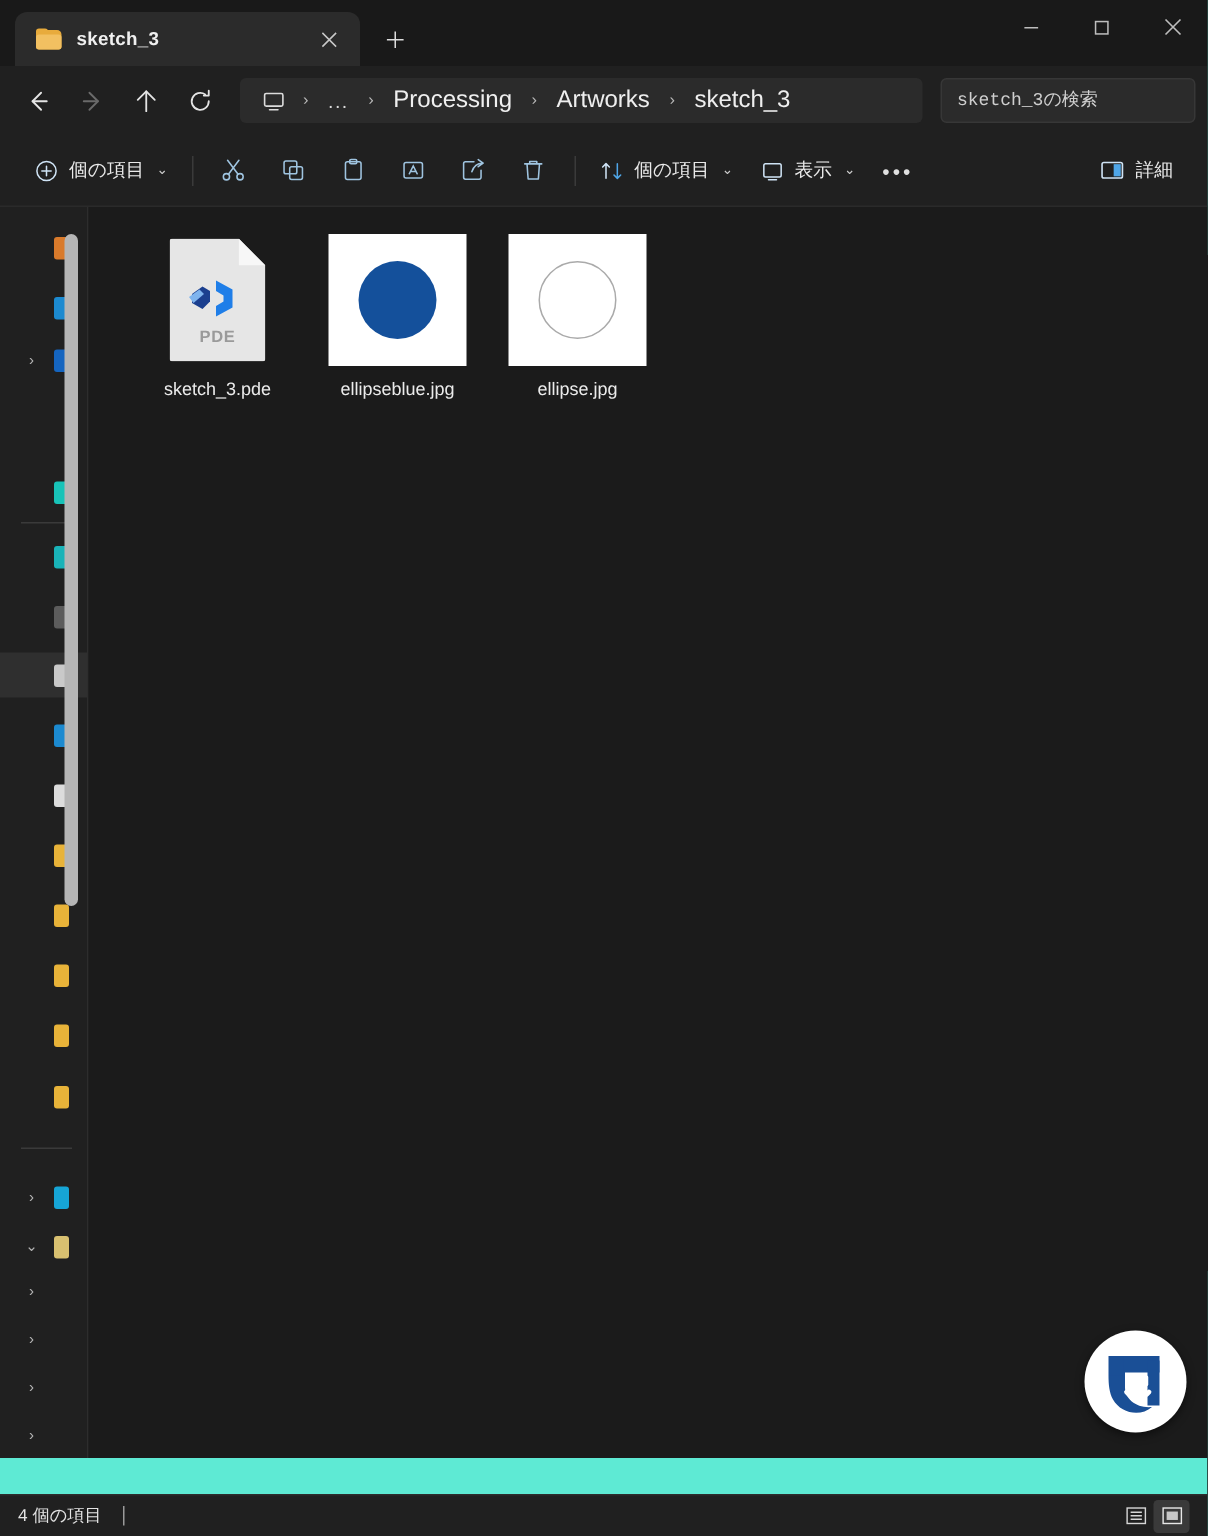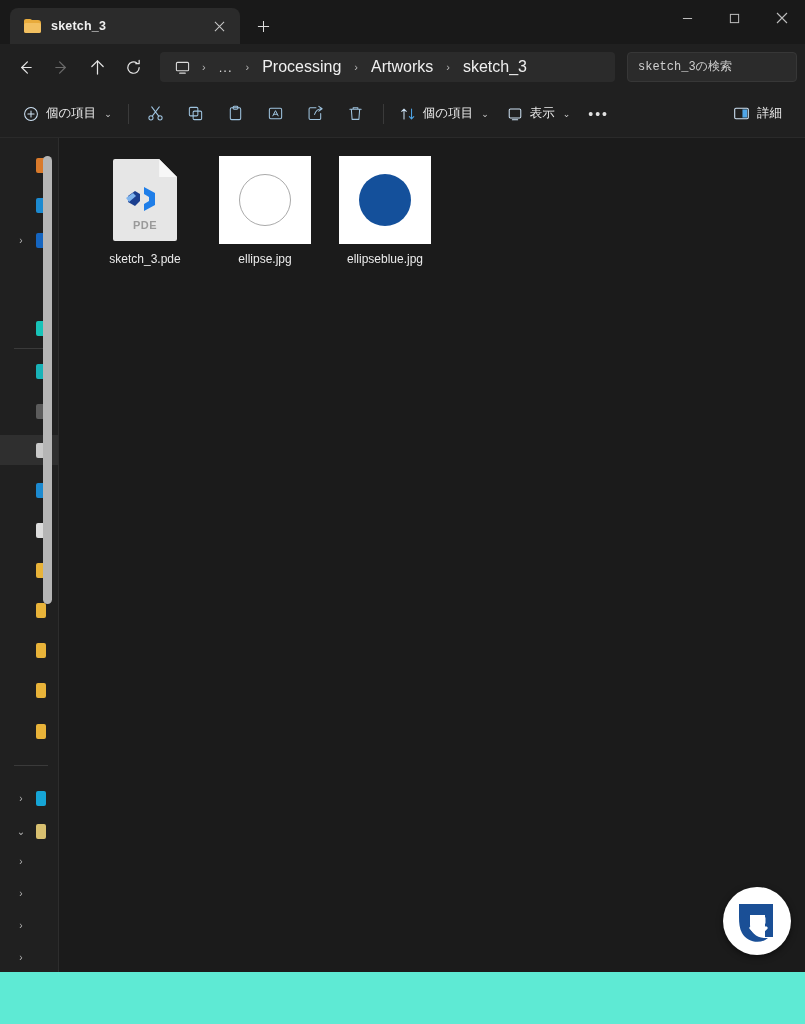--- a/index.html
+++ b/index.html
@@ -475,41 +475,58 @@
                   <path d="M2 13 L9 8 L12 11 L5 17 Z" fill="#7fb4ee"></path>
                 </svg>
                 <div class="pde-text">PDE</div>
               </div>
             </div>
             <div class="file-label">sketch_3.pde</div>
           </div>
           <div class="file">
             <div class="thumb-wrap">
               <div class="thumb-img">
+                <div class="circle-fill" style="background: rgb(20, 80, 155);"></div>
+              </div>
+            </div>
+            <div class="file-label">ellipseblue.jpg</div>
+          </div>
+          <div class="file">
+            <div class="thumb-wrap">
+              <div class="thumb-img">
                 <div class="circle-outline" style="border-color: rgb(170, 170, 170);"></div>
               </div>
             </div>
             <div class="file-label">ellipse.jpg</div>
-          </div>
-          <div class="file">
-            <div class="thumb-wrap">
-              <div class="thumb-img">
-                <div class="circle-fill" style="background: rgb(20, 80, 155);"></div>
-              </div>
-            </div>
-            <div class="file-label">ellipseblue.jpg</div>
           </div>
         </div>
 
       <div class="badge">
         <svg width="52" height="52" viewBox="0 0 52 52">
           <path d="M8 9 H42 V20 H19 V30 C19 38 27 44 37 43 C29 50 16 47 11 38 C8.5 33.5 8 28 8 22 Z" fill="#1a4f96"></path>
           <rect x="9" y="9" width="9" height="13" fill="#1a4f96"></rect>
           <rect x="34" y="12" width="8" height="30" fill="#1a4f96"></rect>
           <rect x="21" y="22" width="4.5" height="7" rx="1" fill="#ffffff"></rect>
           <rect x="30" y="22" width="4.5" height="7" rx="1" fill="#ffffff"></rect>
           <path d="M20 33 C24 38 31 38 35 33" stroke="#ffffff" stroke-width="3.2" fill="none" stroke-linecap="round"></path>
         </svg>
       </div>
     </div>
   </div>
 
+  <div class="statusbar">
+    <span class="status-text">4 個の項目</span>
+    <span class="status-sep"></span>
+    <span class="status-spacer"></span>
+    <span class="view-toggle">
+      <svg width="15" height="15" viewBox="0 0 16 16">
+          <rect x="1.5" y="2.5" width="13" height="11" stroke="#d6d6d6" stroke-width="1" fill="none"></rect>
+          <path d="M4 5.5 H12 M4 8 H12 M4 10.5 H12" stroke="#d6d6d6" stroke-width="1"></path>
+        </svg>
+    </span>
+    <span class="view-toggle active">
+      <svg width="15" height="15" viewBox="0 0 16 16">
+          <rect x="1.5" y="2.5" width="13" height="11" stroke="#e8e8e8" stroke-width="1" fill="none"></rect>
+          <rect x="4" y="5" width="8" height="6" fill="#c8c8c8"></rect>
+        </svg>
+    </span>
+  </div>
 </div>
 
 </body></html>

